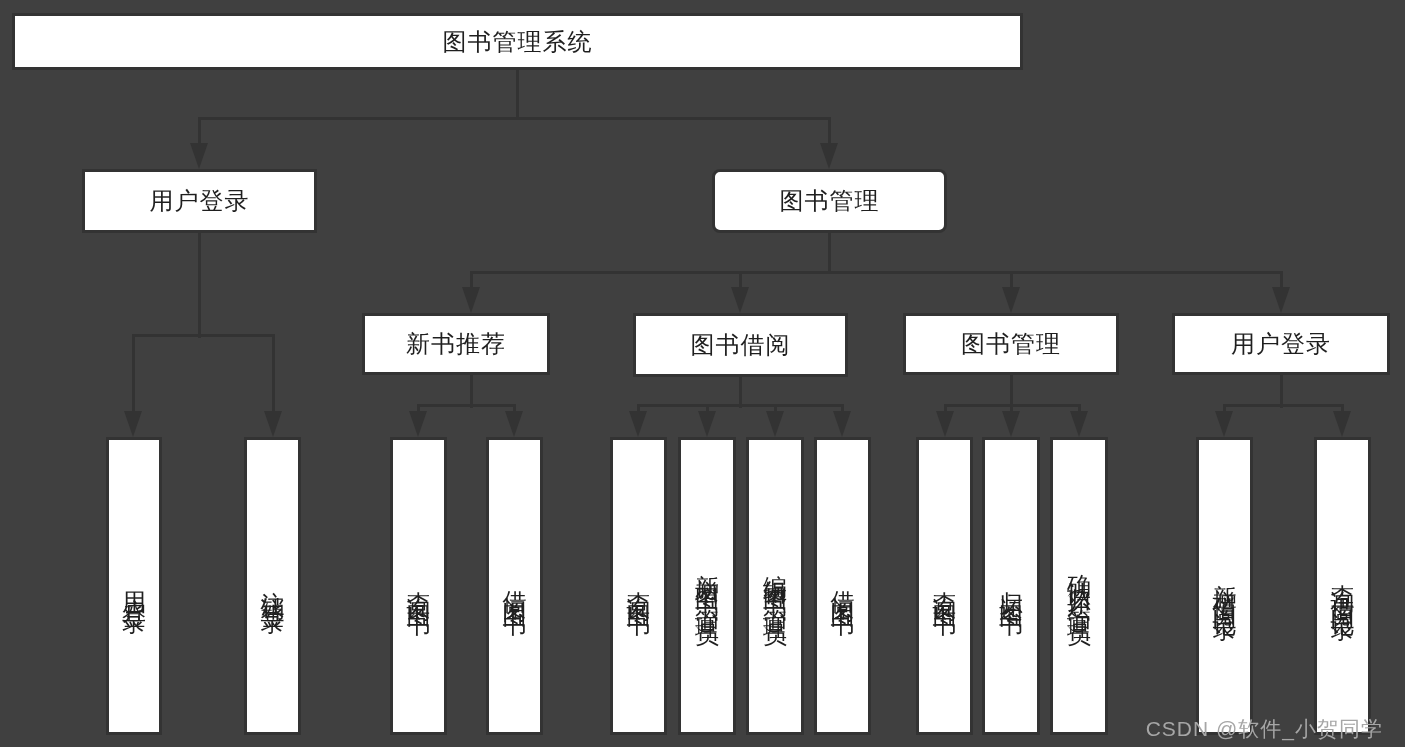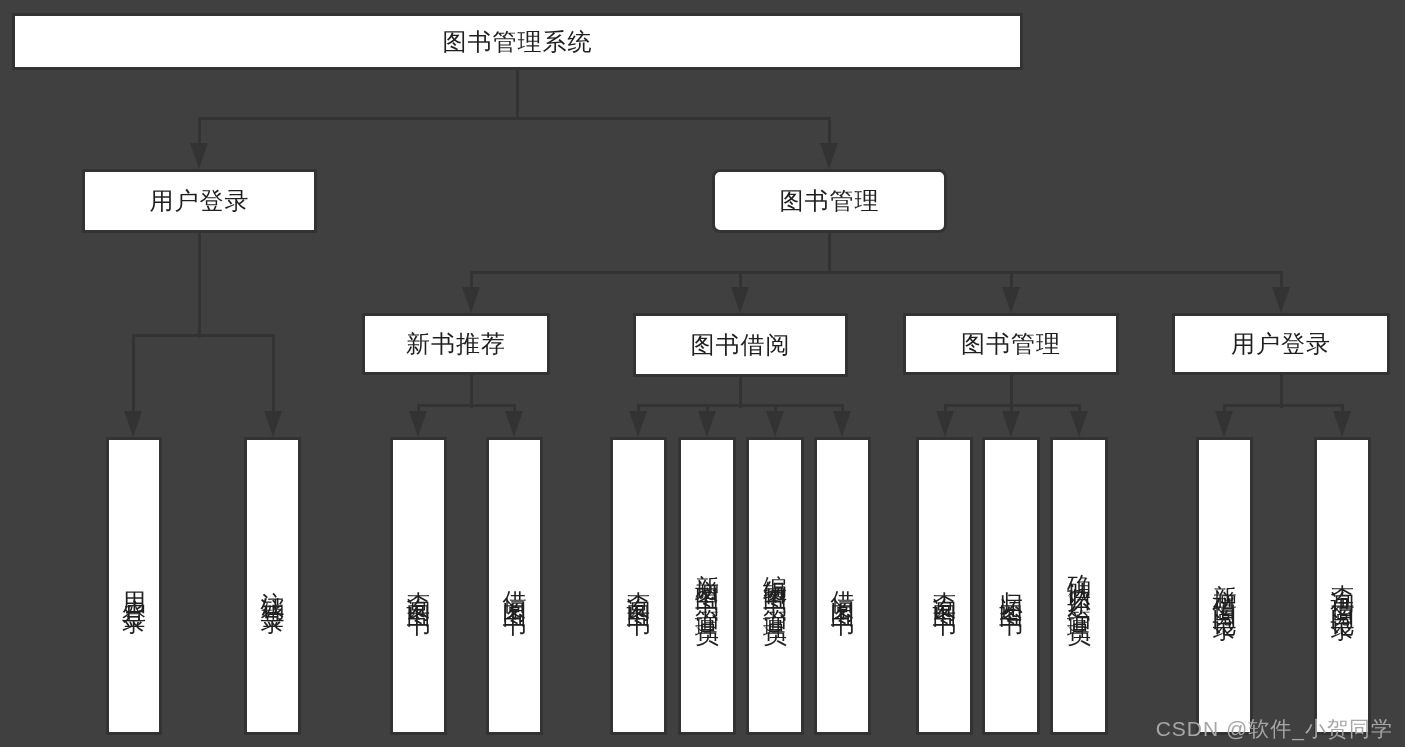--- a/index.html
+++ b/index.html
@@ -45,21 +45,21 @@
     line-height: 1;
   }
   .node.v {
     writing-mode: vertical-rl;
     text-orientation: mixed;
     letter-spacing: 7px;
     padding: 4px 0;
   }
   .watermark {
     position: absolute;
-    right: 12px;
+    right: 22px;
     bottom: 4px;
     font-size: 21px;
     letter-spacing: 1px;
     z-index: 3;
     font-family: "Liberation Sans", sans-serif;
   }
 </style>
 </head>
 <body>
 

